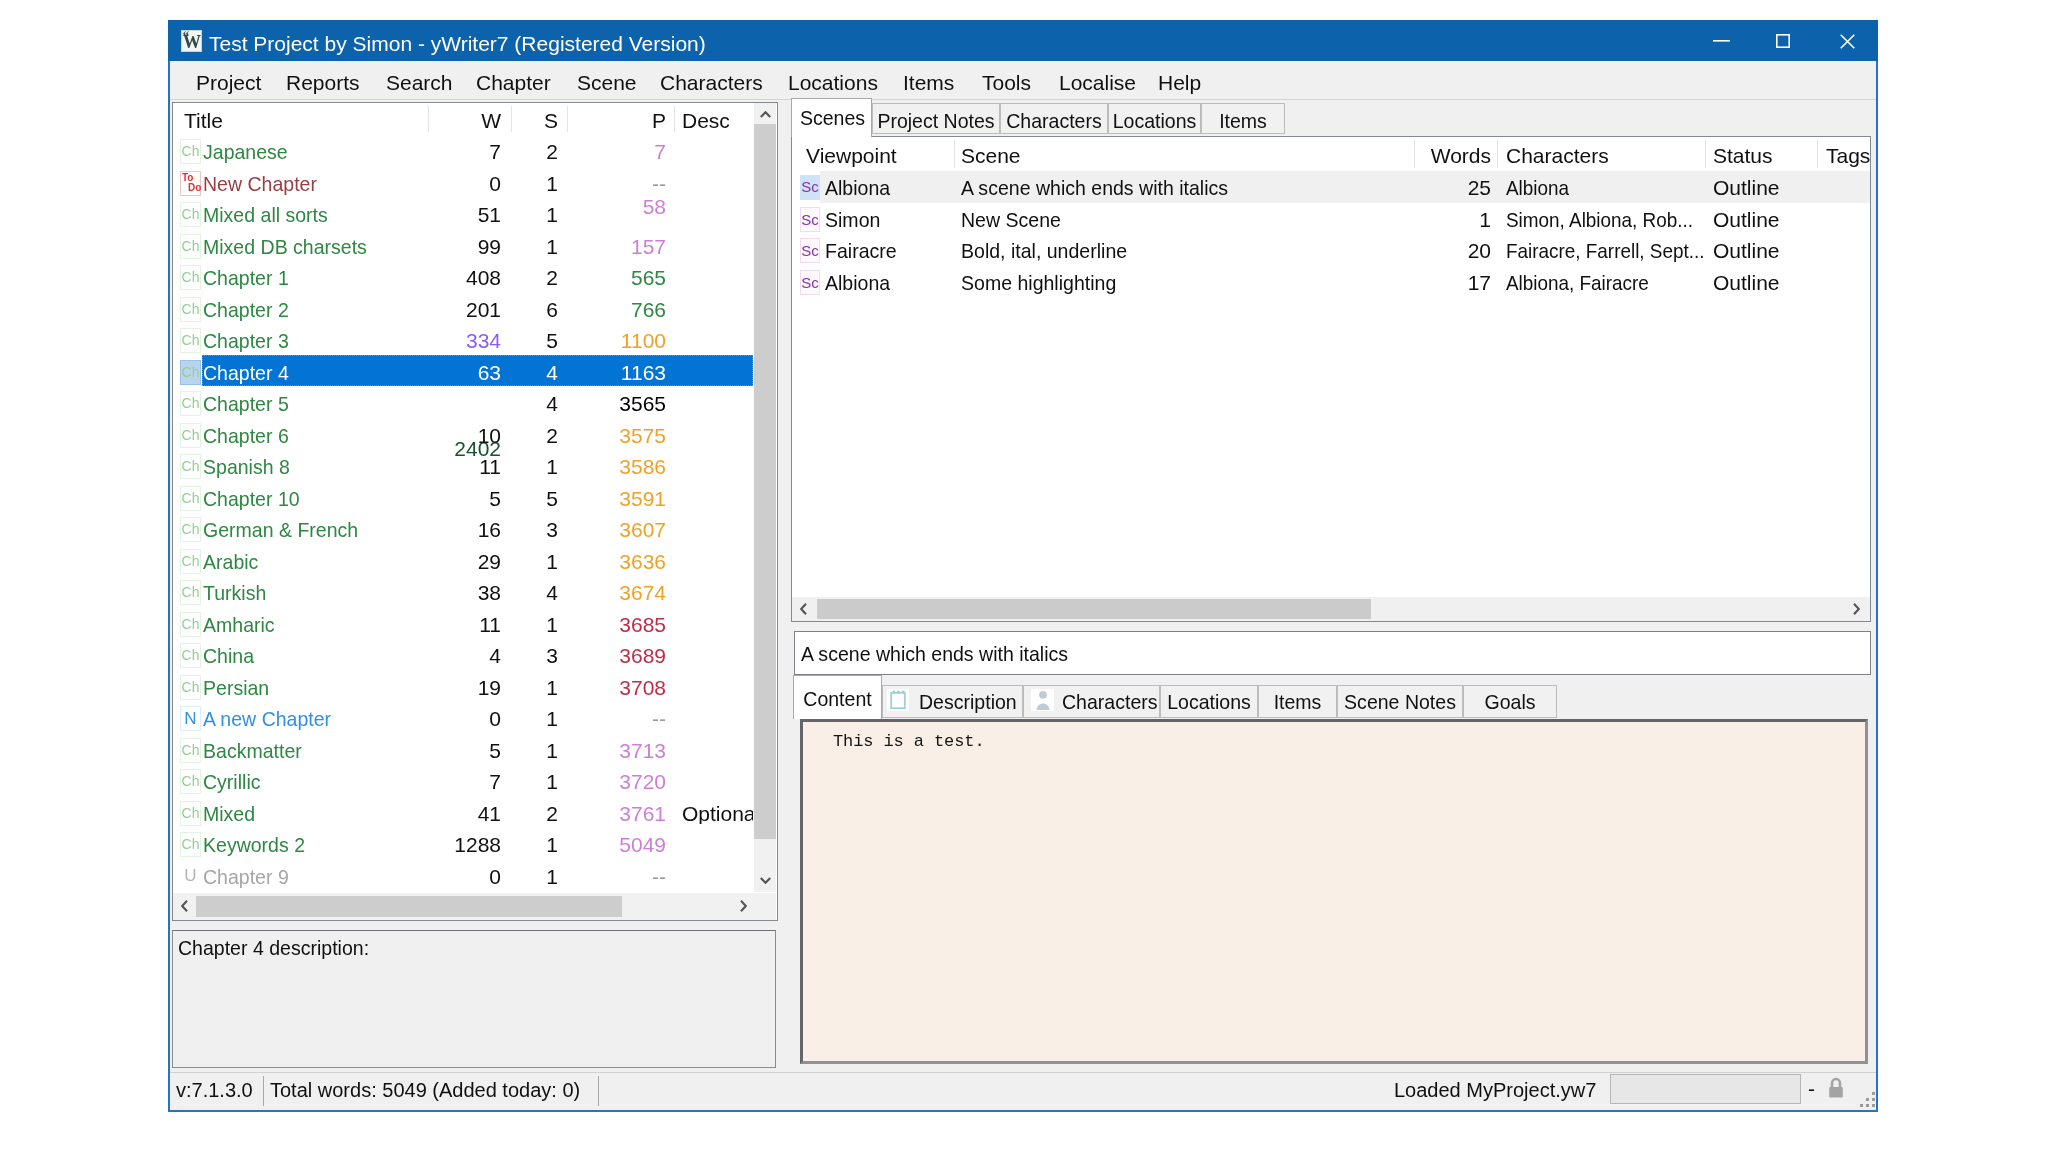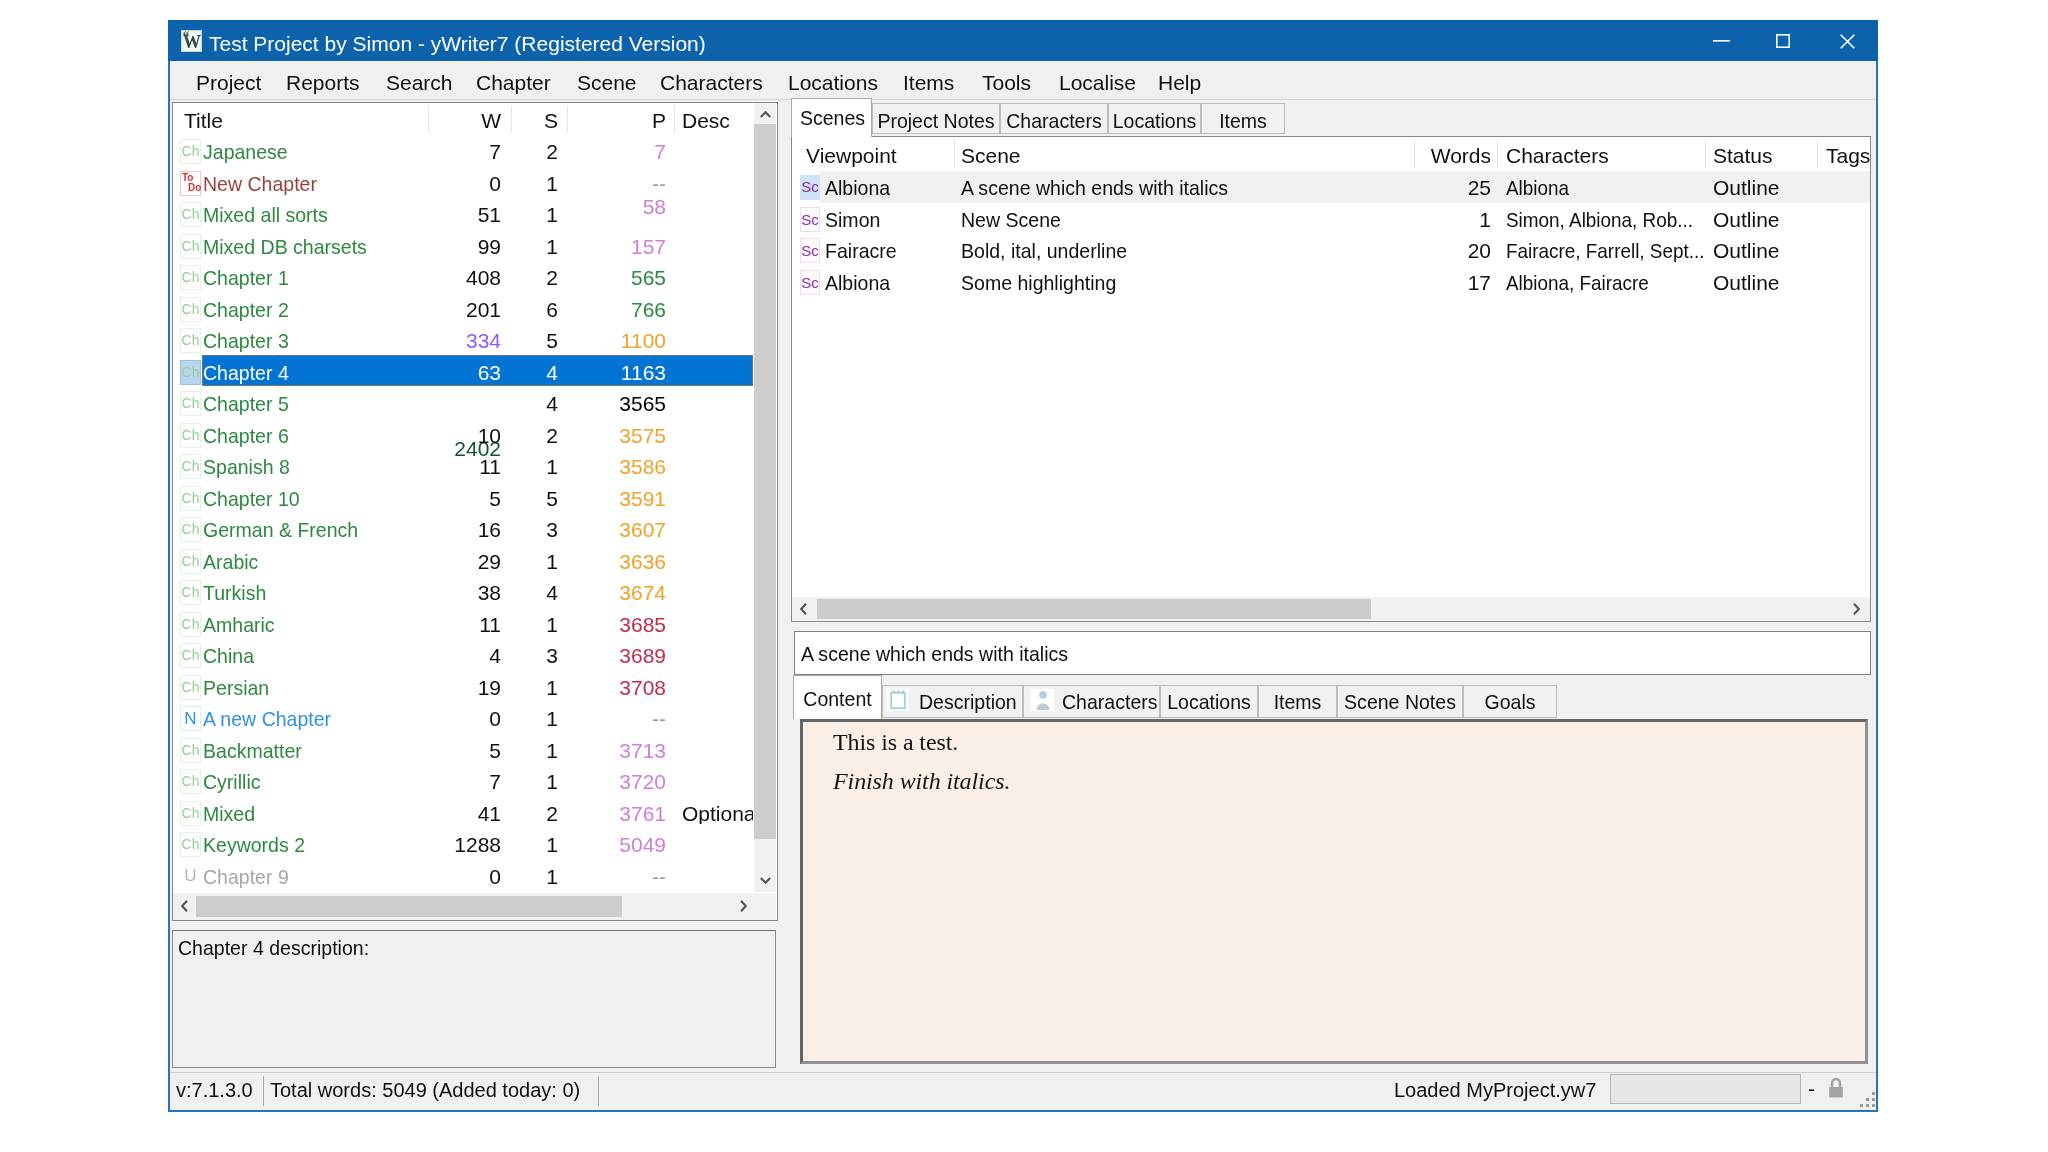--- a/index.html
+++ b/index.html
@@ -426,23 +426,22 @@
 <rect x="1.2" y="2.8" width="13.6" height="15.4" fill="#fff" stroke="#9fd0d8" stroke-width="1.8"></rect>
 <rect x="2.6" y="0.6" width="2.6" height="3" fill="#9fd0d8"></rect>
     <rect x="7.2" y="0.6" width="2.6" height="3" fill="#9fd0d8"></rect>
     <rect x="11.8" y="0.6" width="2.6" height="3" fill="#9fd0d8"></rect>
 </svg>
 <div class="a" style="left:1031px;top:689px;width:23px;height:22px;background:#fff;"></div>
 <svg class="a" style="left:1036px;top:690px" width="15" height="20">
 <circle cx="7" cy="4.8" r="3.9" fill="#bcccd9"></circle>
     <path d="M0.6,20 C0.6,11.2 13.4,11.2 13.4,20 Z" fill="#bcccd9"></path>
 </svg>
-<div class="a" style="left:833px;top:723px;width:1033px;font-family:Liberation Serif, serif;font-size:24px;line-height:38.5px;color:#151515;white-space:nowrap;letter-spacing:-0.1px;">
+<div class="a" style="left:833px;top:723px;width:1033px;font-family:Liberation Mono, monospace;font-size:17px;line-height:38.5px;color:#151515;white-space:nowrap;letter-spacing:-0.1px;">
 <div>This is a test.</div>
-<div style="font-style:italic">Finish with italics.</div>
 </div>
 <div class="a" style="left:170px;top:1072px;width:1706px;height:1px;background:#d0d0d0;"></div>
 <div class="a" style="left:176px;top:1079px;white-space:nowrap;font-size:20px;">v:7.1.3.0</div>
 <div class="a" style="left:263px;top:1076px;width:1px;height:30px;background:#a8a8a8;"></div>
 <div class="a" style="left:270px;top:1079px;white-space:nowrap;font-size:20px;">Total words: 5049 (Added today: 0)</div>
 <div class="a" style="left:598px;top:1076px;width:1px;height:30px;background:#a8a8a8;"></div>
 <div class="a" style="left:1394px;top:1079px;white-space:nowrap;font-size:20px;">Loaded MyProject.yw7</div>
 <div class="a" style="left:1610px;top:1074px;width:191px;height:30px;background:#e7e7e7;border:1px solid #b4b7ba;"></div>
 <div class="a" style="left:1808px;top:1077px;white-space:nowrap;font-size:21px;">-</div>
 <svg class="a" style="left:1826px;top:1077px" width="20" height="24">

